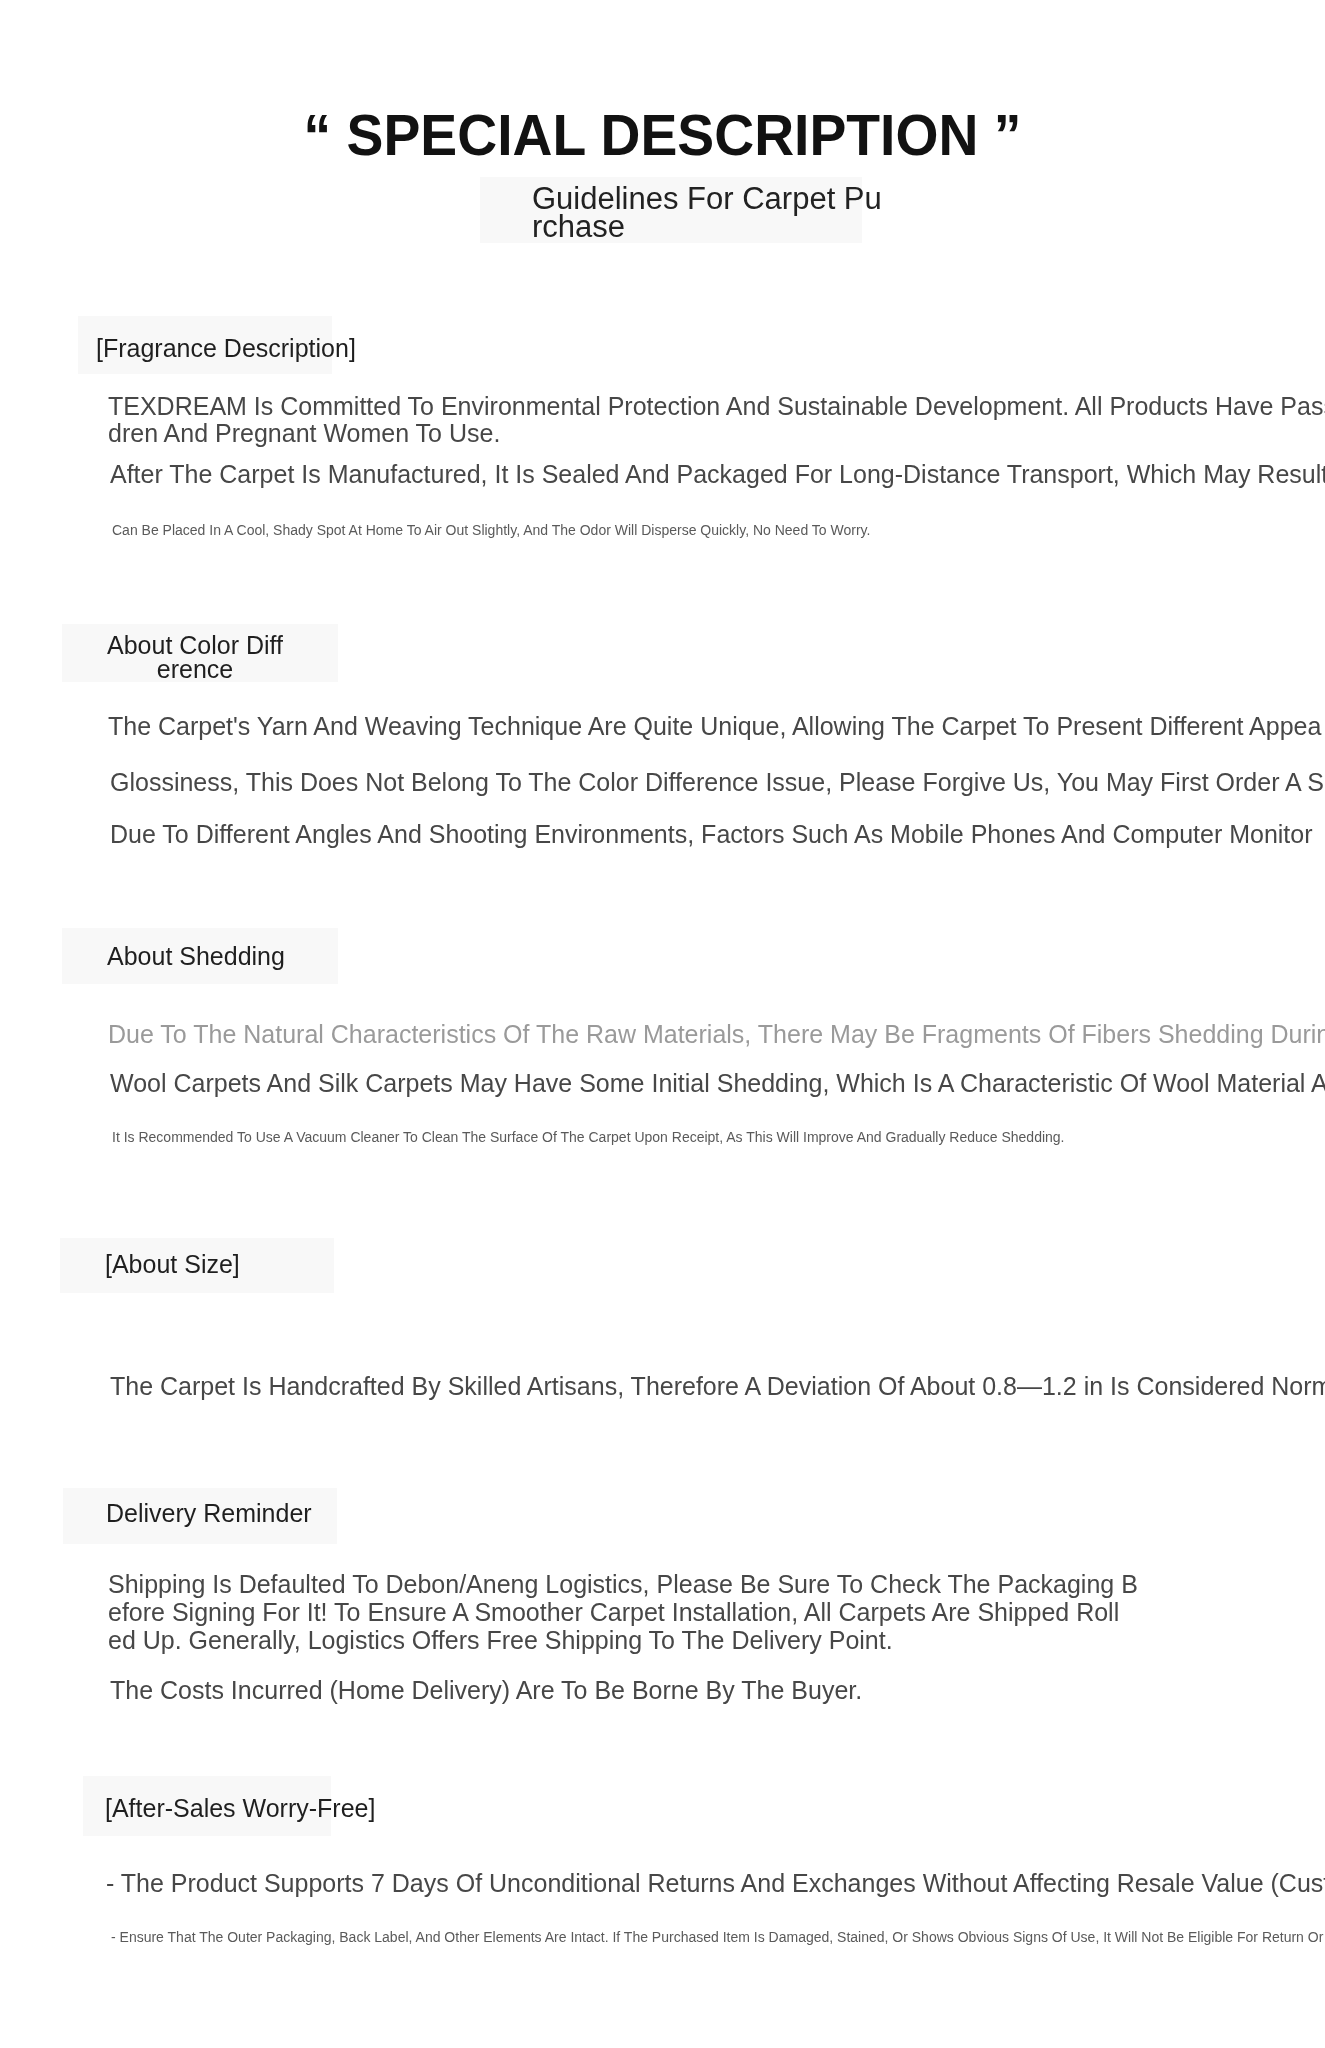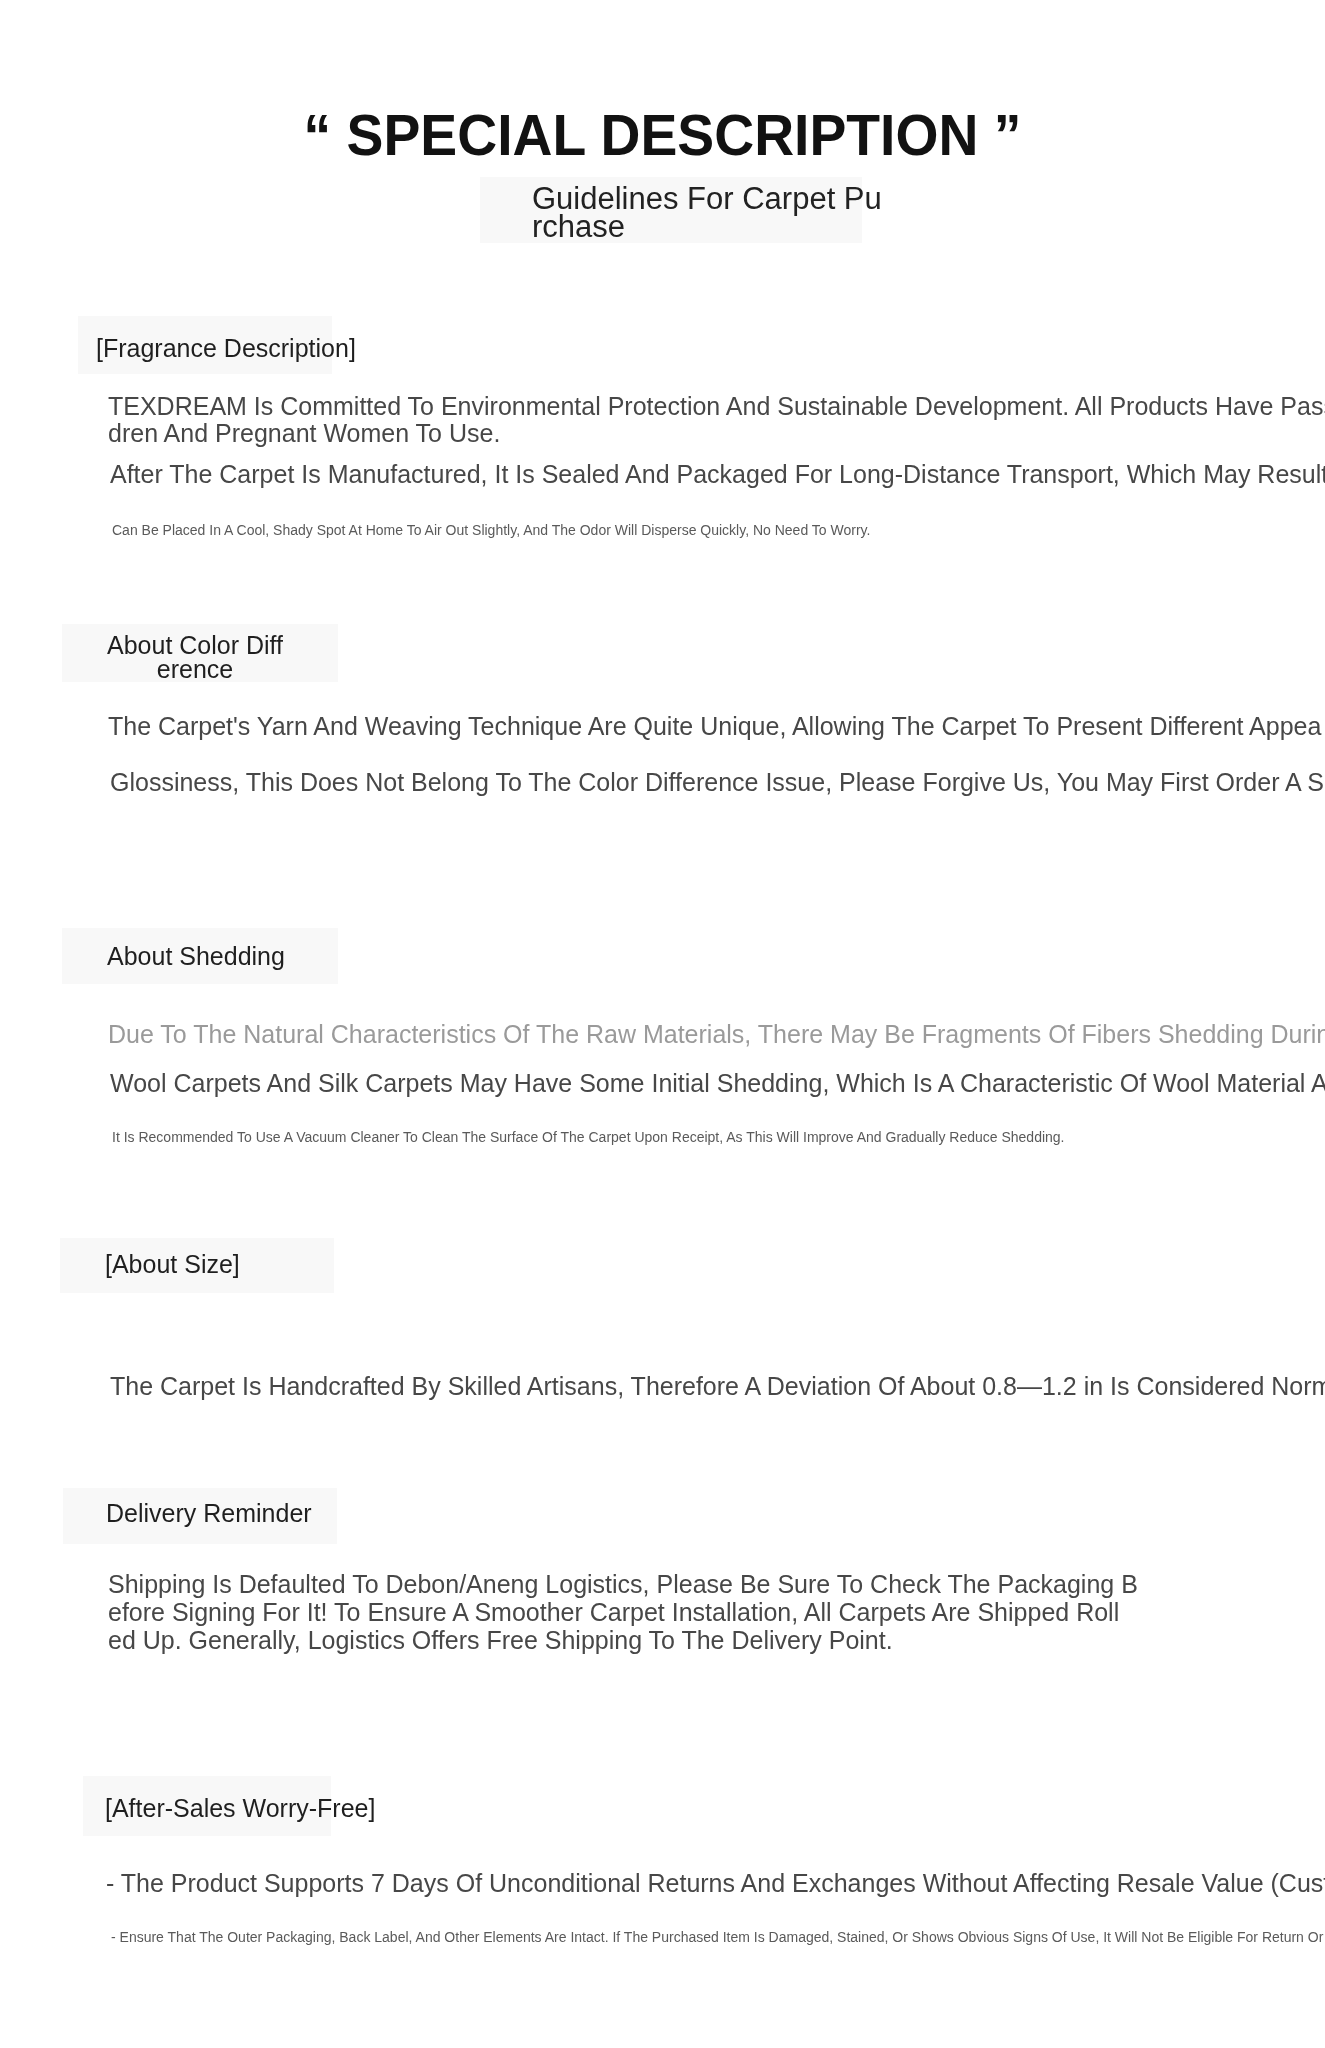--- a/index.html
+++ b/index.html
@@ -93,20 +93,23 @@
   <div class="heading" style="left:107px; top:633px;text-align:center;">
     <span class="line">About Color Diff</span>
     <span class="line">erence</span>
   </div>
   <div class="para" style="left:108px; top:713px;">
     <span class="line">The Carpet's Yarn And Weaving Technique Are Quite Unique, Allowing The Carpet To Present Different Appea</span>
   </div>
   <div class="para" style="left:110px; top:769px;">
     <span class="line">Glossiness, This Does Not Belong To The Color Difference Issue, Please Forgive Us, You May First Order A Sam</span>
   </div>
+  <div class="para" style="left:110px; top:821px;">
+    <span class="line">Due To Different Angles And Shooting Environments, Factors Such As Mobile Phones And Computer Monitor</span>
+  </div>
 
   <div class="band" style="left:62px; top:928px; width:276px; height:56px;"></div>
   <div class="heading" style="left:107px; top:944px;">
     <span class="line">About Shedding</span>
   </div>
   <div class="para muted" style="left:108px; top:1021px;">
     <span class="line">Due To The Natural Characteristics Of The Raw Materials, There May Be Fragments Of Fibers Shedding Durin</span>
   </div>
   <div class="para" style="left:110px; top:1070px;">
     <span class="line">Wool Carpets And Silk Carpets May Have Some Initial Shedding, Which Is A Characteristic Of Wool Material A</span>
@@ -125,20 +128,23 @@
 
   <div class="band" style="left:63px; top:1488px; width:274px; height:56px;"></div>
   <div class="heading" style="left:106px; top:1501px;">
     <span class="line">Delivery Reminder</span>
   </div>
   <div class="para lh28" style="left:108px; top:1570px;">
     <span class="line">Shipping Is Defaulted To Debon/Aneng Logistics, Please Be Sure To Check The Packaging B</span>
     <span class="line">efore Signing For It! To Ensure A Smoother Carpet Installation, All Carpets Are Shipped Roll</span>
     <span class="line">ed Up. Generally, Logistics Offers Free Shipping To The Delivery Point.</span>
   </div>
+  <div class="para" style="left:110px; top:1677px;">
+    <span class="line">The Costs Incurred (Home Delivery) Are To Be Borne By The Buyer.</span>
+  </div>
 
   <div class="band" style="left:83px; top:1776px; width:248px; height:60px;"></div>
   <div class="heading" style="left:105px; top:1796px;">
     <span class="line">[After-Sales Worry-Free]</span>
   </div>
   <div class="para" style="left:106px; top:1870px;">
     <span class="line">- The Product Supports 7 Days Of Unconditional Returns And Exchanges Without Affecting Resale Value (Cust</span>
   </div>
   <div class="fine" style="left:111px; top:1928px;">
     <span class="line">- Ensure That The Outer Packaging, Back Label, And Other Elements Are Intact. If The Purchased Item Is Damaged, Stained, Or Shows Obvious Signs Of Use, It Will Not Be Eligible For Return Or Exchang</span>

